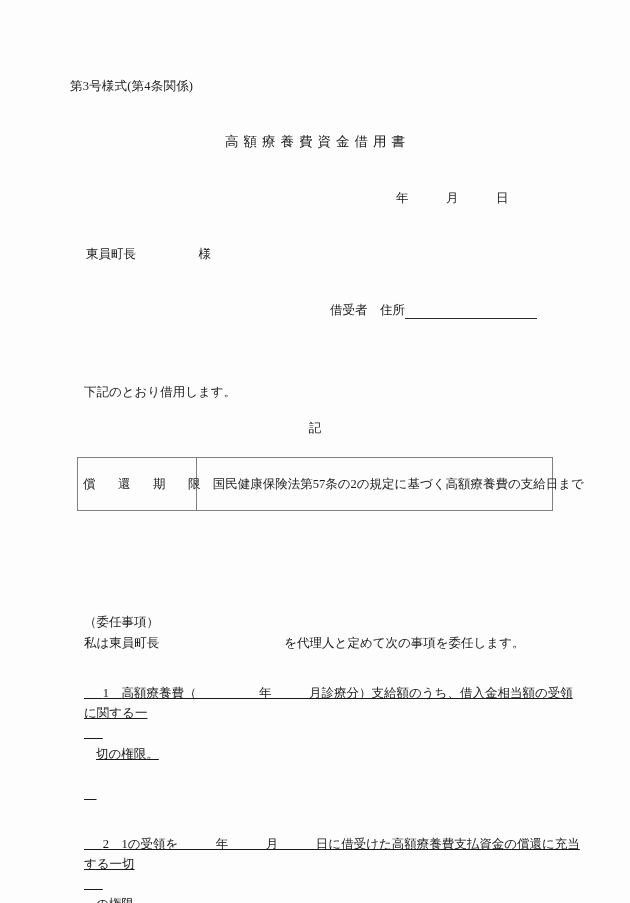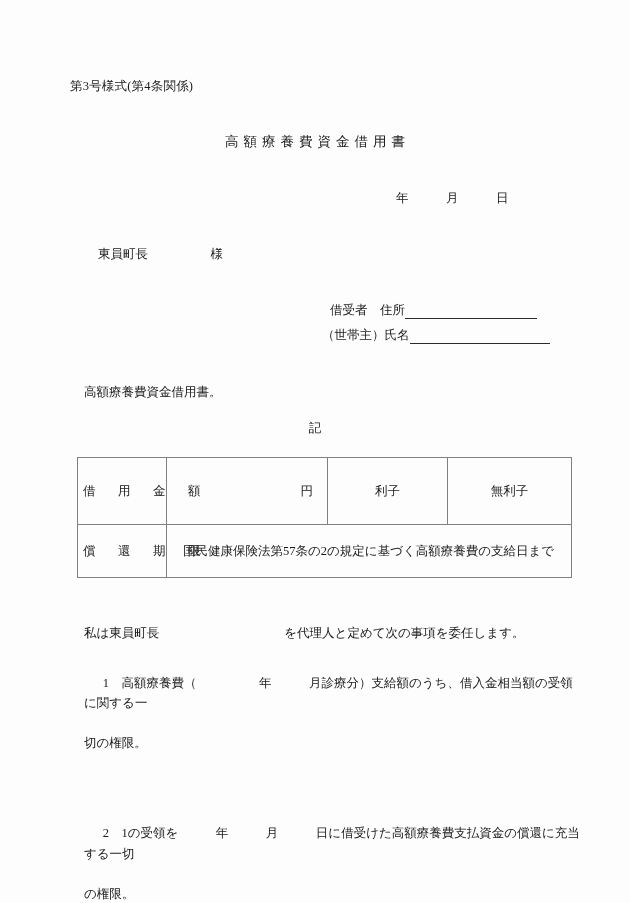--- a/index.html
+++ b/index.html
@@ -42,21 +42,21 @@
   }
 
   .date-line {
     left: 396px;
     top: 190px;
     font-size: 12.5px;
     white-space: pre;
   }
 
   .addressee {
-    left: 98px;
+    left: 86px;
     top: 246px;
     font-size: 12.5px;
     white-space: pre;
   }
 
   .borrower-block {
     left: 330px;
     top: 302px;
     font-size: 12.5px;
   }
@@ -131,75 +131,67 @@
   
   .deleg {
     position: absolute;
     left: 84px;
     top: 612px;
     width: 500px;
     font-size: 12.5px;
     line-height: 1.62;
   }
   .deleg .heading { white-space: nowrap; }
-  .deleg .lead { white-space: pre; margin-top: 11px; }
+  .deleg .lead { white-space: pre; margin-top: 1px; }
   .deleg .item {
     margin-top: 9px;
     white-space: pre-wrap;
     text-indent: 0;
+    text-decoration: underline;
   }
   .deleg .item .cont {
     display: block;
-    margin-left: 0;
+    margin-left: 12px;
   }
 </style>
 </head>
 <body>
 
 <div class="page">
 
   <div class="abs form-no">第3号様式(第4条関係)</div>
 
   <div class="abs doc-title">高額療養費資金借用書</div>
 
   <div class="abs date-line">年　　　月　　　日</div>
 
   <div class="abs addressee">東員町長　　　　　様</div>
 
   <div class="abs borrower-block">
     <div class="borrower-row address">
       <span class="lbl">借受者　住所</span>
       <span class="rule"></span>
     </div>
-    <div class="borrower-row name">
-      <span class="lbl">（世帯主）氏名</span>
-      <span class="rule"></span>
-    </div>
   </div>
 
-  <div class="abs intro">高額療養費資金借用書。</div>
+  <div class="abs intro">下記のとおり借用します。</div>
 
   <div class="abs ki-mark">記</div>
 
   <table class="loan-table">
     <tbody>
-        <tr class="r1">
-      <td class="cell-label" style="width:88px;">借　用　金　額</td>
-      <td class="cell-amount" style="width:146px;">円</td>
-      <td class="cell-center" style="width:119px;">利子</td>
-      <td class="cell-center" style="width:123px;">無利子</td>
-    </tr>
     <tr class="r2">
       <td class="cell-label">償　還　期　限</td>
       <td class="cell-term" colspan="3">国民健康保険法第57条の2の規定に基づく高額療養費の支給日まで</td>
     </tr>
   </tbody>
     </table>
 
   <div class="abs deleg">
+    <div class="heading">（委任事項）</div>
     <div class="lead">私は東員町長　　　　　　　　　　を代理人と定めて次の事項を委任します。</div>
 
     <div class="item">
       <span>1</span><span>　高額療養費（　　　　　年　　　月診療分）支給額のうち、借入金相当額の受領に関する一</span>
       <span class="cont">切の権限。</span>
     </div>
 
     <div class="item">
       <span>2</span><span>　1の受領を　　　年　　　月　　　日に借受けた高額療養費支払資金の償還に充当する一切</span>
       <span class="cont">の権限。</span>

